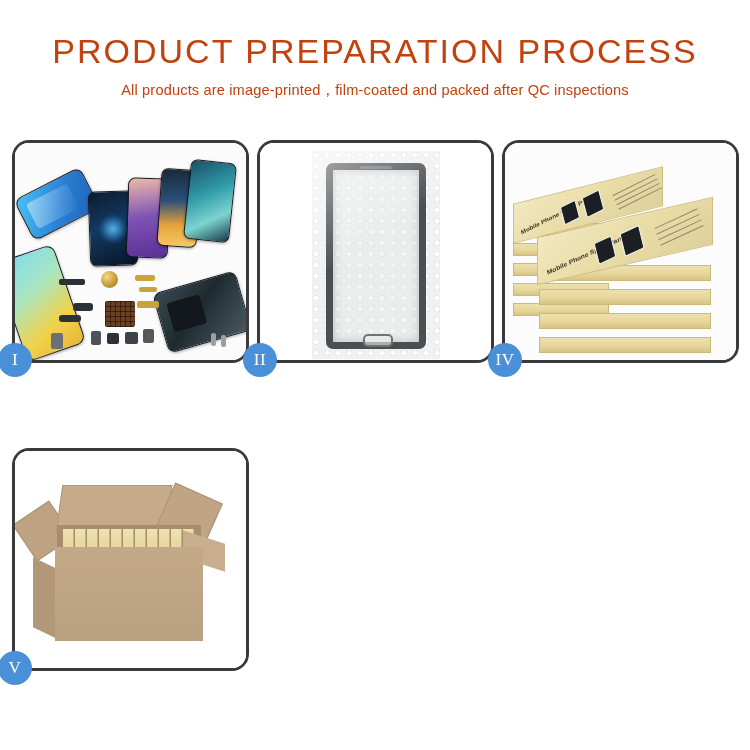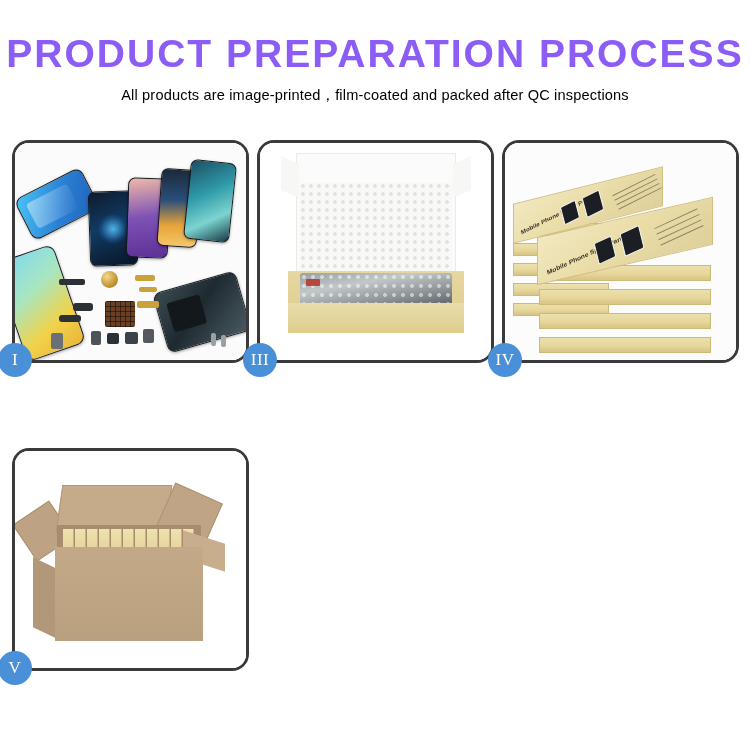--- a/index.html
+++ b/index.html
@@ -8,33 +8,33 @@
     width:750px; height:750px;
     background:#ffffff;
     font-family:"Liberation Sans", sans-serif;
     overflow:hidden;
     position:relative;
   }
 
   
   .header { text-align:center; padding-top:34px; }
   .title {
-    font-size:39px;
-    font-weight:700;
+    font-size:34px;
+    font-weight:400;
     letter-spacing:2.0px;
-    color:#8b5cf6;
+    color:#c2410c;
     line-height:1;
     white-space:nowrap;
   }
   .subtitle {
     margin-top:13px;
     font-size:14.6px;
     font-weight:400;
     letter-spacing:0.15px;
-    color:#000000;
+    color:#c2410c;
     white-space:nowrap;
   }
 
   
   .grid {
     position:absolute;
     left:12px; top:140px;
     width:726px;
     display:grid;
     grid-template-columns:repeat(3, 237px);
@@ -355,33 +355,31 @@
         <div class="part" style="left:110px;top:189px;width:13px;height:12px;border-radius:2px;background:#3c4248;"></div>
         <div class="part" style="left:128px;top:186px;width:11px;height:14px;border-radius:2px;background:#55595e;"></div>
         <div class="part" style="left:36px;top:190px;width:12px;height:16px;border-radius:2px;background:#6a7075;"></div>
         <div class="part" style="left:196px;top:190px;width:5px;height:13px;border-radius:2px;background:#9aa0a4;"></div>
         <div class="part" style="left:206px;top:192px;width:5px;height:12px;border-radius:2px;background:#9aa0a4;"></div>
       </div>
     </div>
     <div class="badge">I</div>
   </div>
 
-
   <div class="card">
     <div class="card-inner">
-      <div class="p3">
-        <div class="b3-lid"></div>
-        <div class="b3-foam"></div>
-        <div class="b3-tray"></div>
-        <div class="b3-item"></div>
-        <div class="b3-tray-front"></div>
+      <div class="p2">
+        <div class="bw-sheet"></div>
+        <div class="bw-screen"></div>
+        <div class="bw-gloss"></div>
       </div>
     </div>
-    <div class="badge">III</div>
+    <div class="badge">II</div>
   </div>
+
 
   <div class="card">
     <div class="card-inner">
       <div class="p4">
         <div class="stack">
 
           <div class="sb" style="left:2px;top:62px;width:96px;height:13px;"></div>
           <div class="sb" style="left:2px;top:82px;width:96px;height:13px;"></div>
           <div class="sb" style="left:2px;top:102px;width:96px;height:13px;"></div>
           <div class="sb" style="left:2px;top:122px;width:96px;height:13px;"></div>

